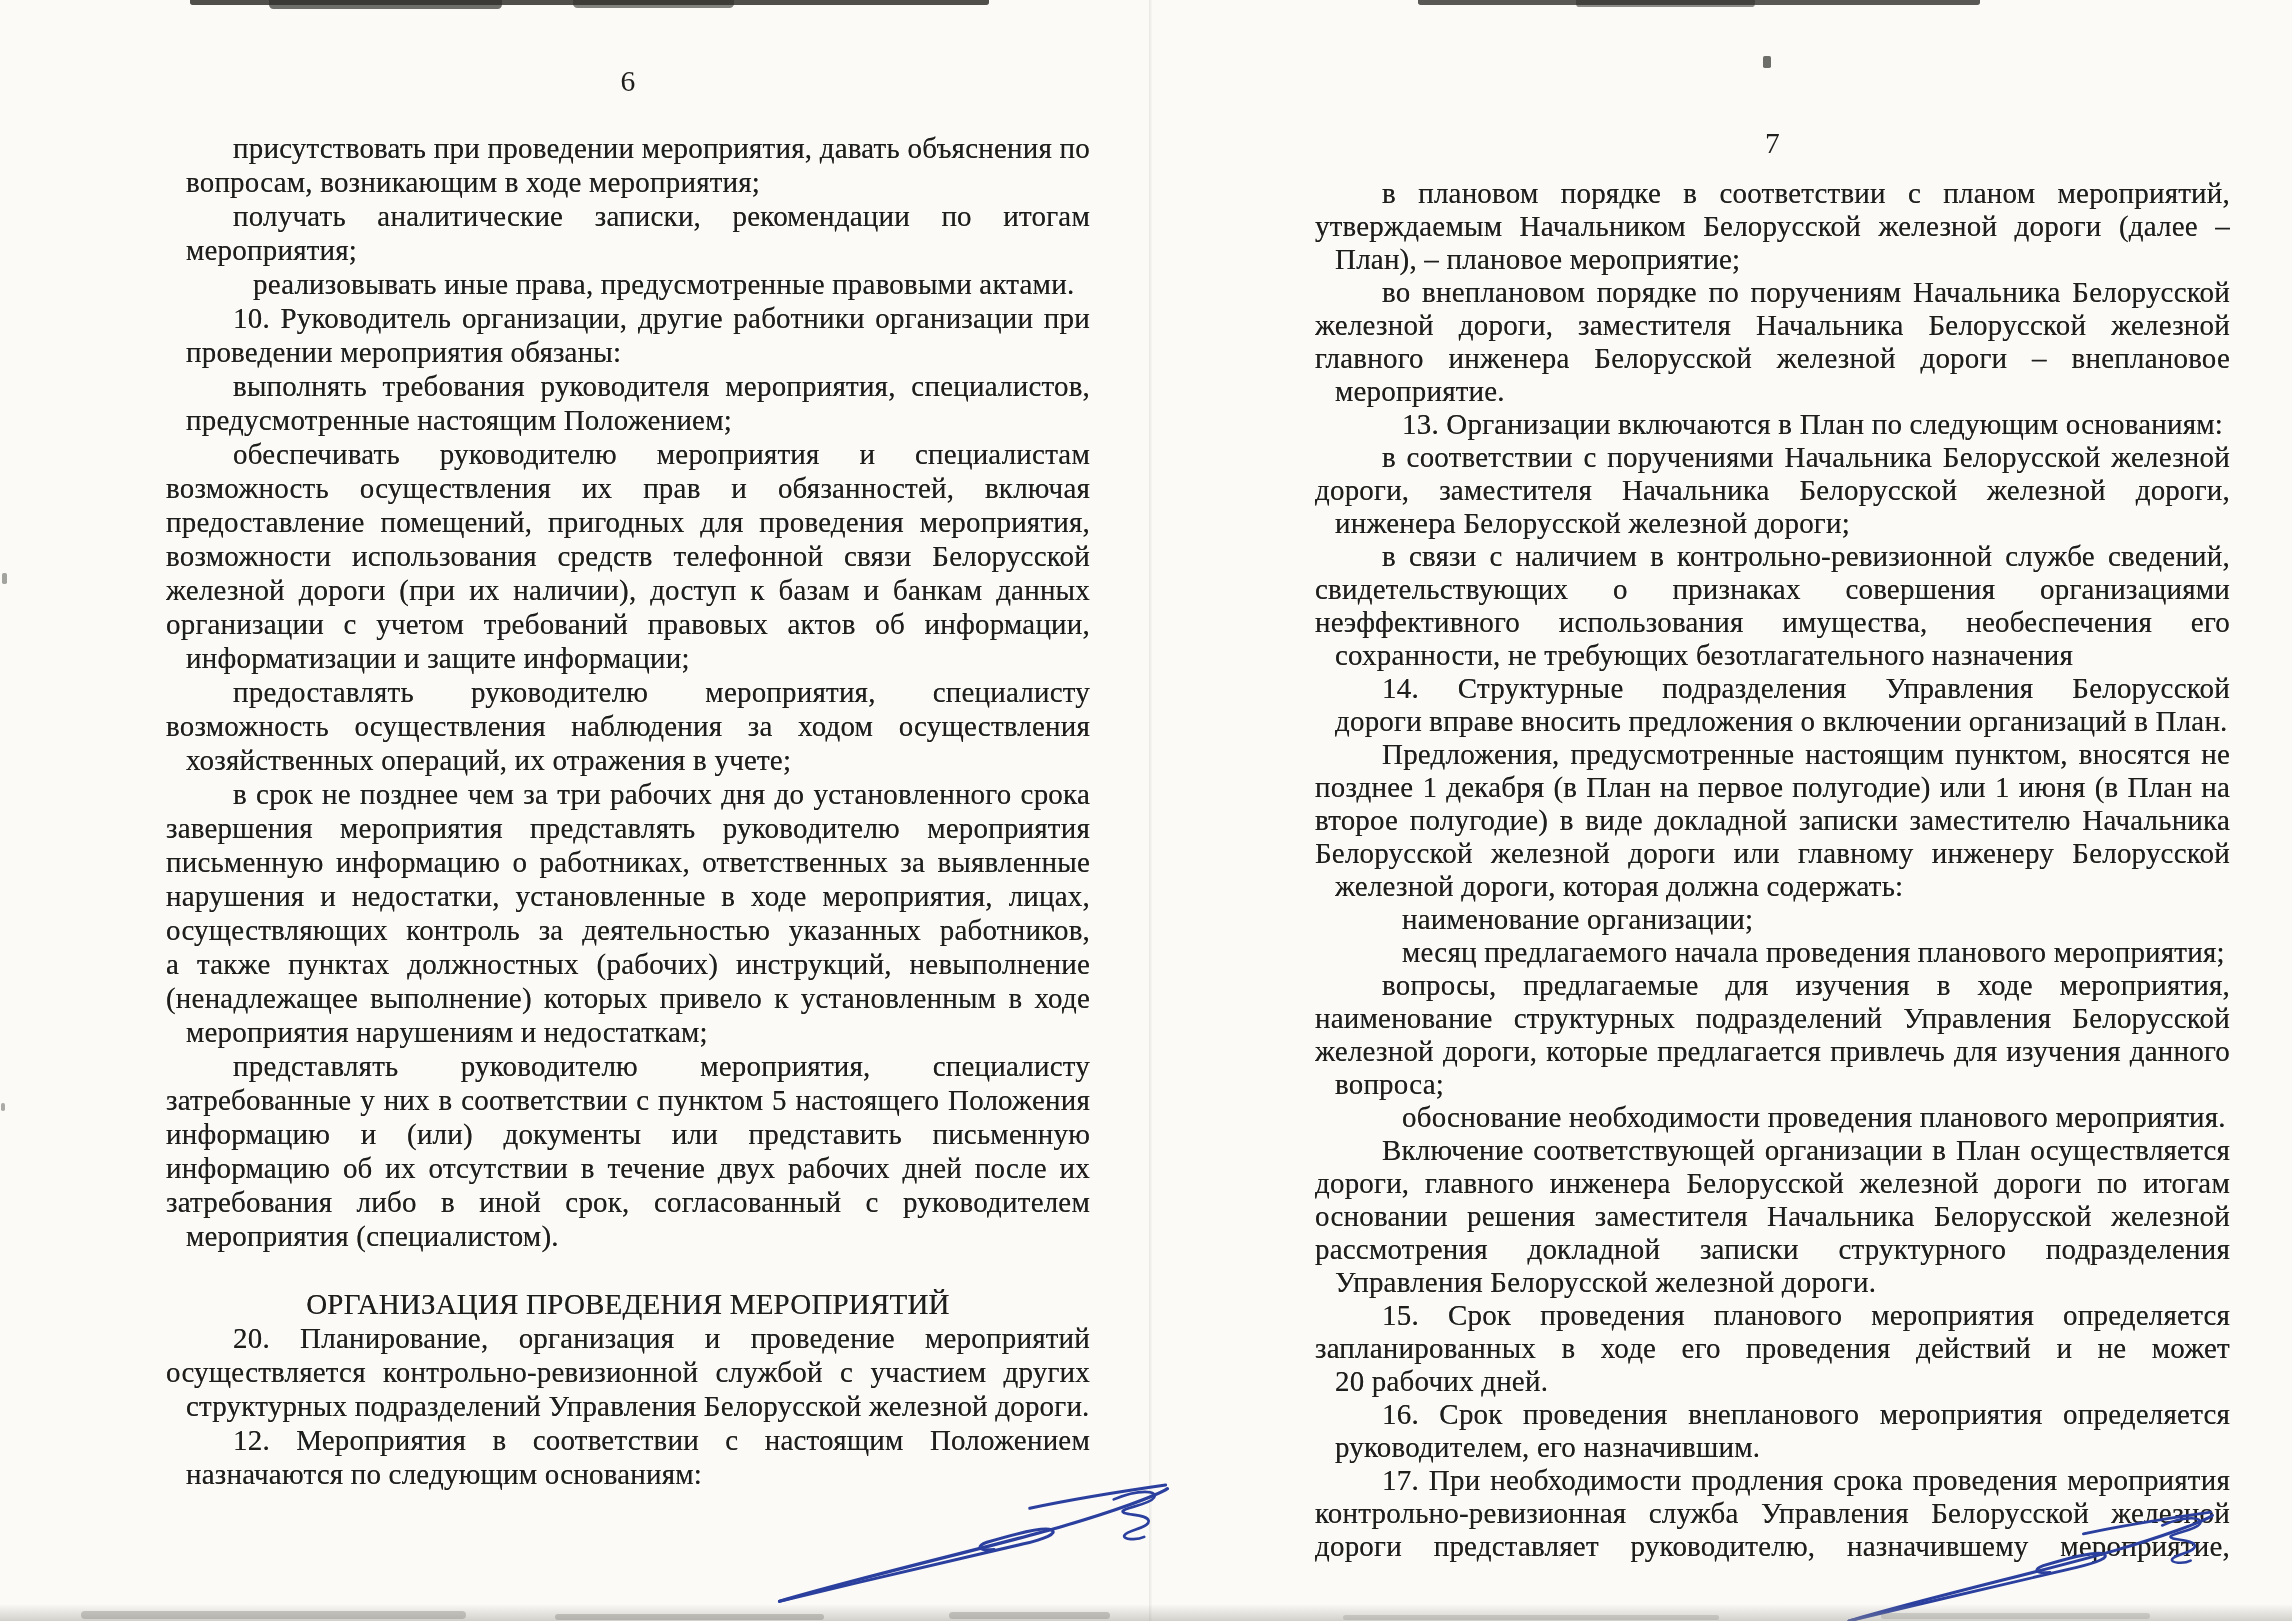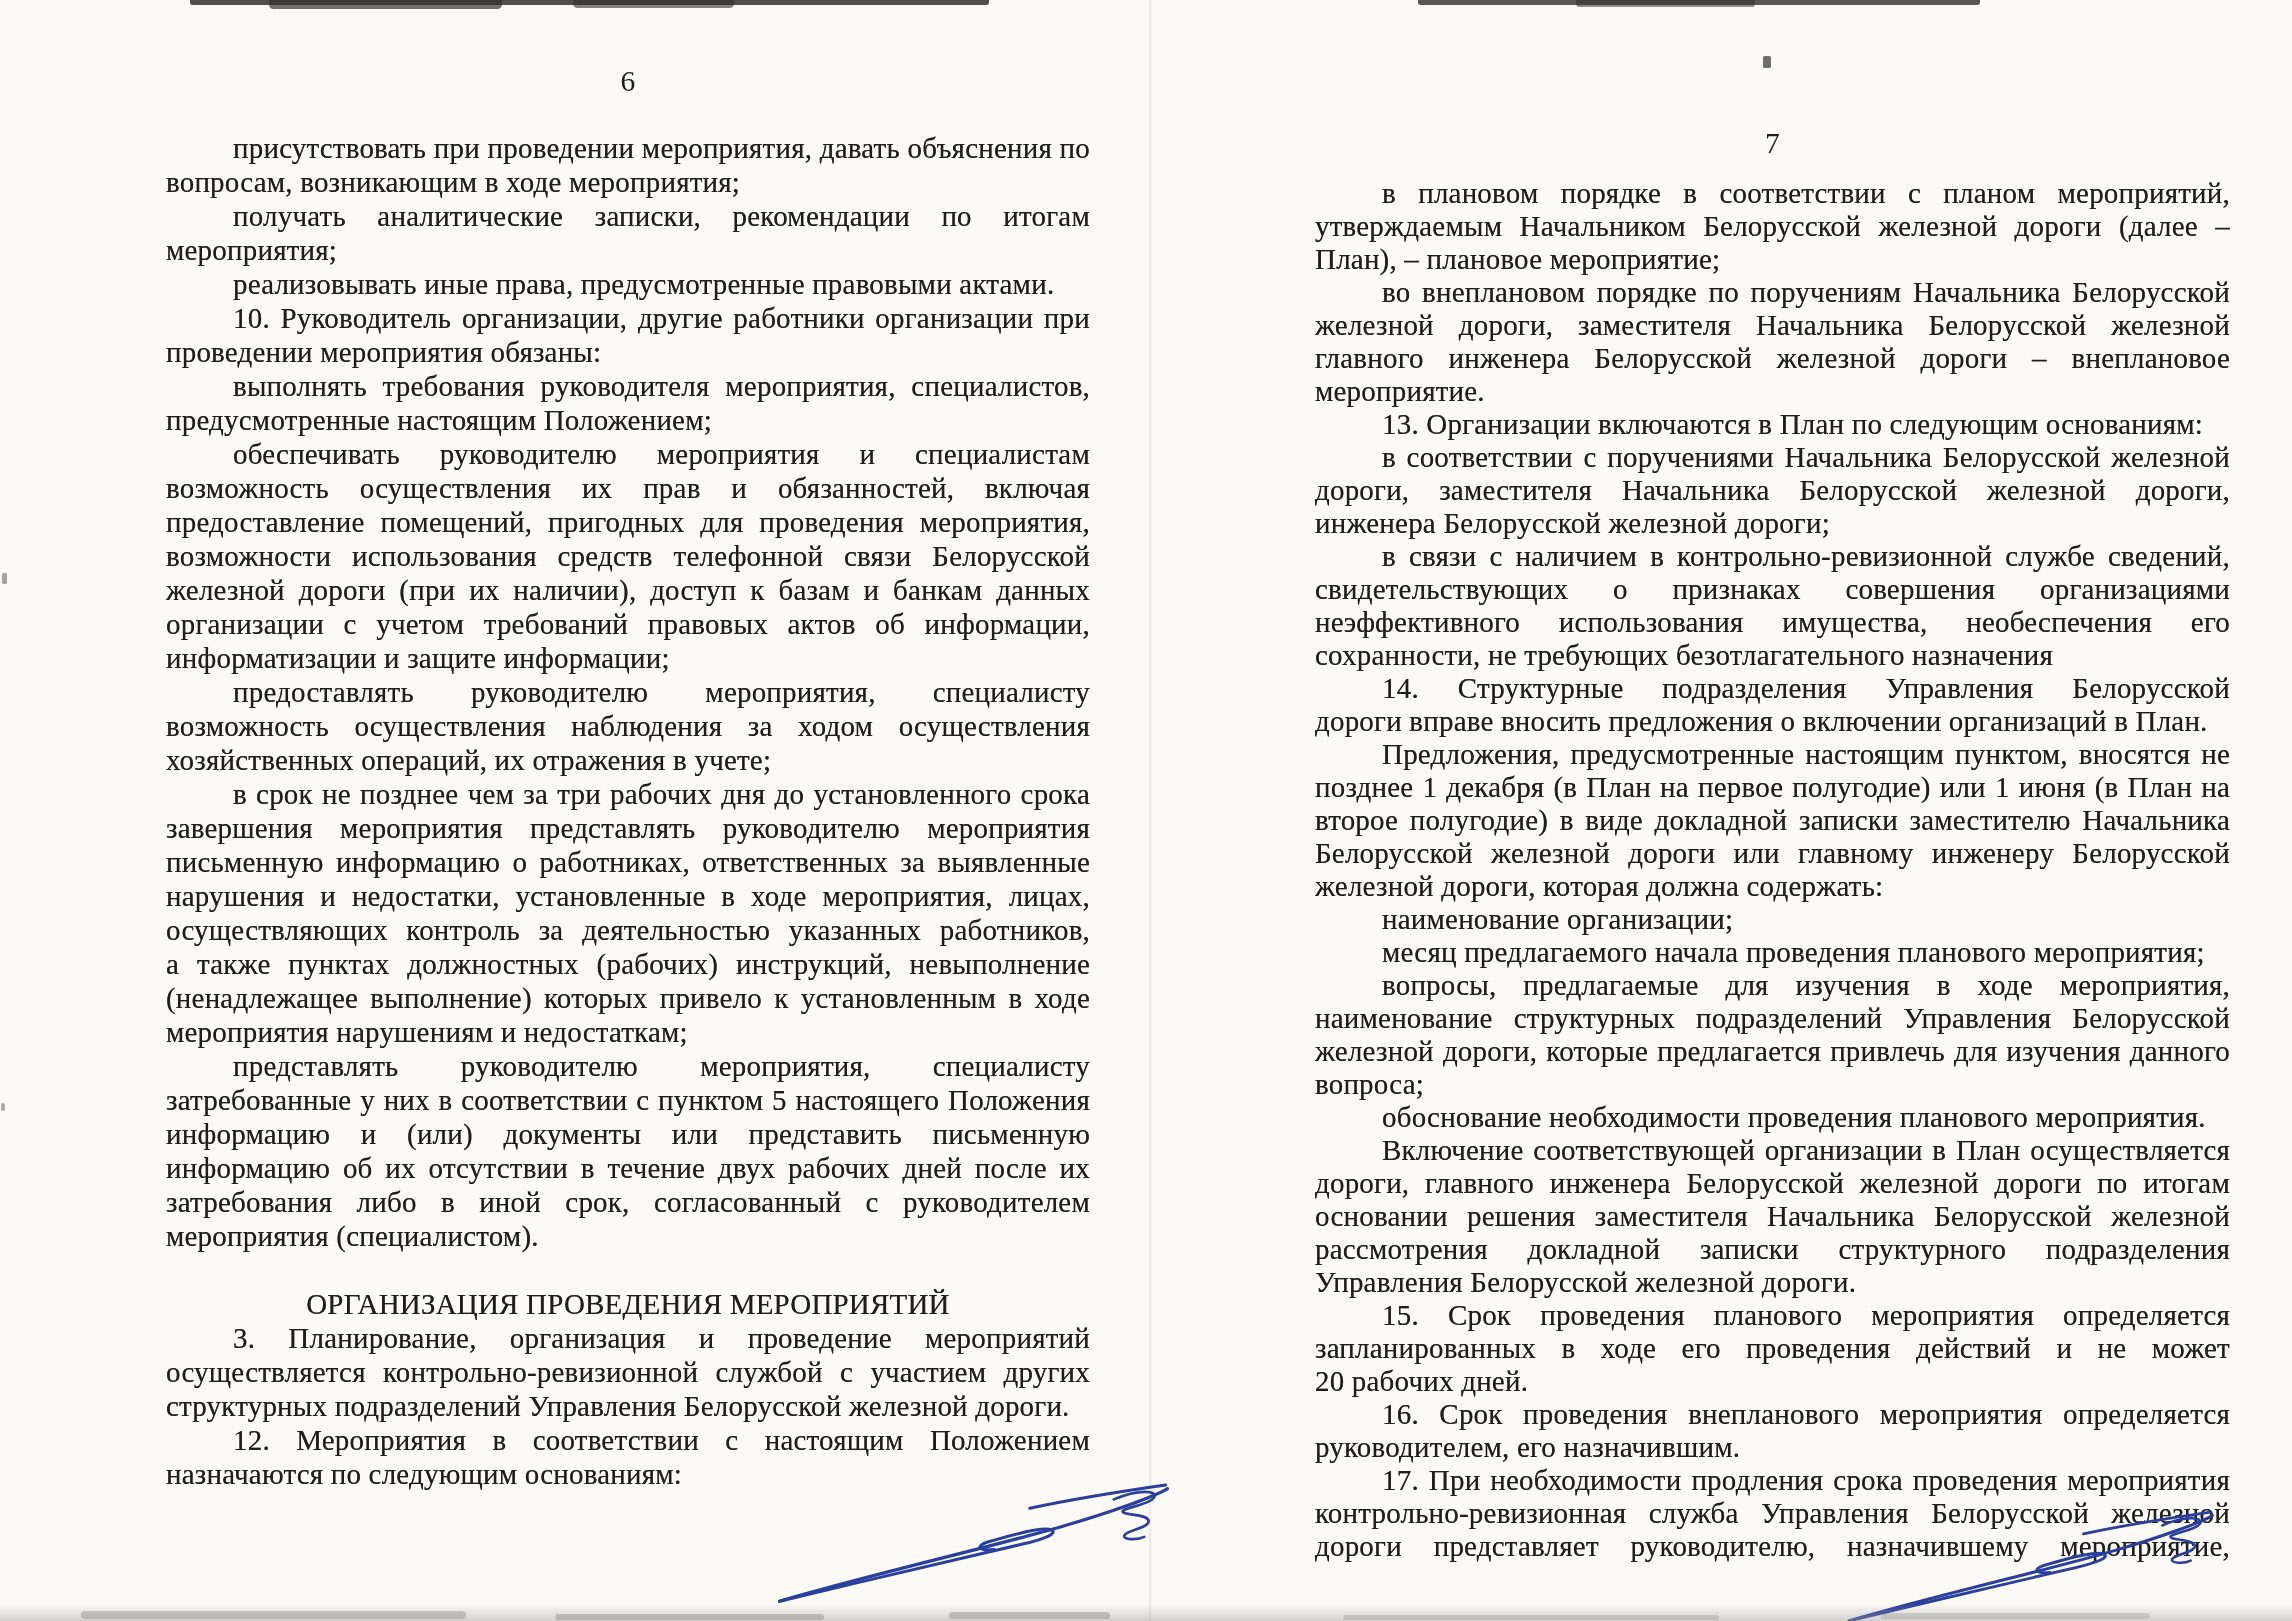--- a/index.html
+++ b/index.html
@@ -57,21 +57,21 @@
     letter-spacing: 0.2px;
     text-shadow: 0 0 0.4px rgba(30,30,28,0.75);
   }
   #page6 { left: 166px; top: 63px; width: 924px; }
   #page6 .pagenum { margin-bottom: 32px; }
   #page6 .ln { height: 34px; line-height: 34px; font-family: Liberation Serif, serif; }
   #page7 { left: 1315px; top: 125px; width: 915px; }
   #page7 .pagenum { margin-bottom: 16px; }
   #page7 .ln { height: 33px; line-height: 33px; }
   .ln.i { text-indent: 67px; }
-  .ln.e { text-align: left; text-align-last: left; }
+  .ln.e { text-align: left; text-align-last: left; margin-left: 20px; }
   .ln.c { text-align: center; text-align-last: center; }
   .ln.b { }
   
   .sig { position: absolute; pointer-events: none; }
   .sig.left  { left: 763px;  top: 1469px; }
   .sig.right { left: 1816px; top: 1497px; }
 </style>
 </head>
 <body>
 
@@ -119,21 +119,21 @@
         <div class="ln ">(ненадлежащее выполнение) которых привело к установленным в ходе</div>
         <div class="ln e">мероприятия нарушениям и недостаткам;</div>
         <div class="ln i">представлять руководителю мероприятия, специалисту</div>
         <div class="ln ">затребованные у них в соответствии с пунктом 5 настоящего Положения</div>
         <div class="ln ">информацию и (или) документы или представить письменную</div>
         <div class="ln ">информацию об их отсутствии в течение двух рабочих дней после их</div>
         <div class="ln ">затребования либо в иной срок, согласованный с руководителем</div>
         <div class="ln e">мероприятия (специалистом).</div>
         <div class="ln b">&nbsp;</div>
         <div class="ln c">ОРГАНИЗАЦИЯ ПРОВЕДЕНИЯ МЕРОПРИЯТИЙ</div>
-        <div class="ln i">3. Планирование, организация и проведение мероприятий</div>
+        <div class="ln i">20. Планирование, организация и проведение мероприятий</div>
         <div class="ln ">осуществляется контрольно-ревизионной службой с участием других</div>
         <div class="ln e">структурных подразделений Управления Белорусской железной дороги.</div>
         <div class="ln i">12. Мероприятия в соответствии с настоящим Положением</div>
         <div class="ln e">назначаются по следующим основаниям:</div>
       </div>
   </div>
 
   <div class="page" id="page7">
     <div class="pagenum">7</div>
     <div class="lines">

